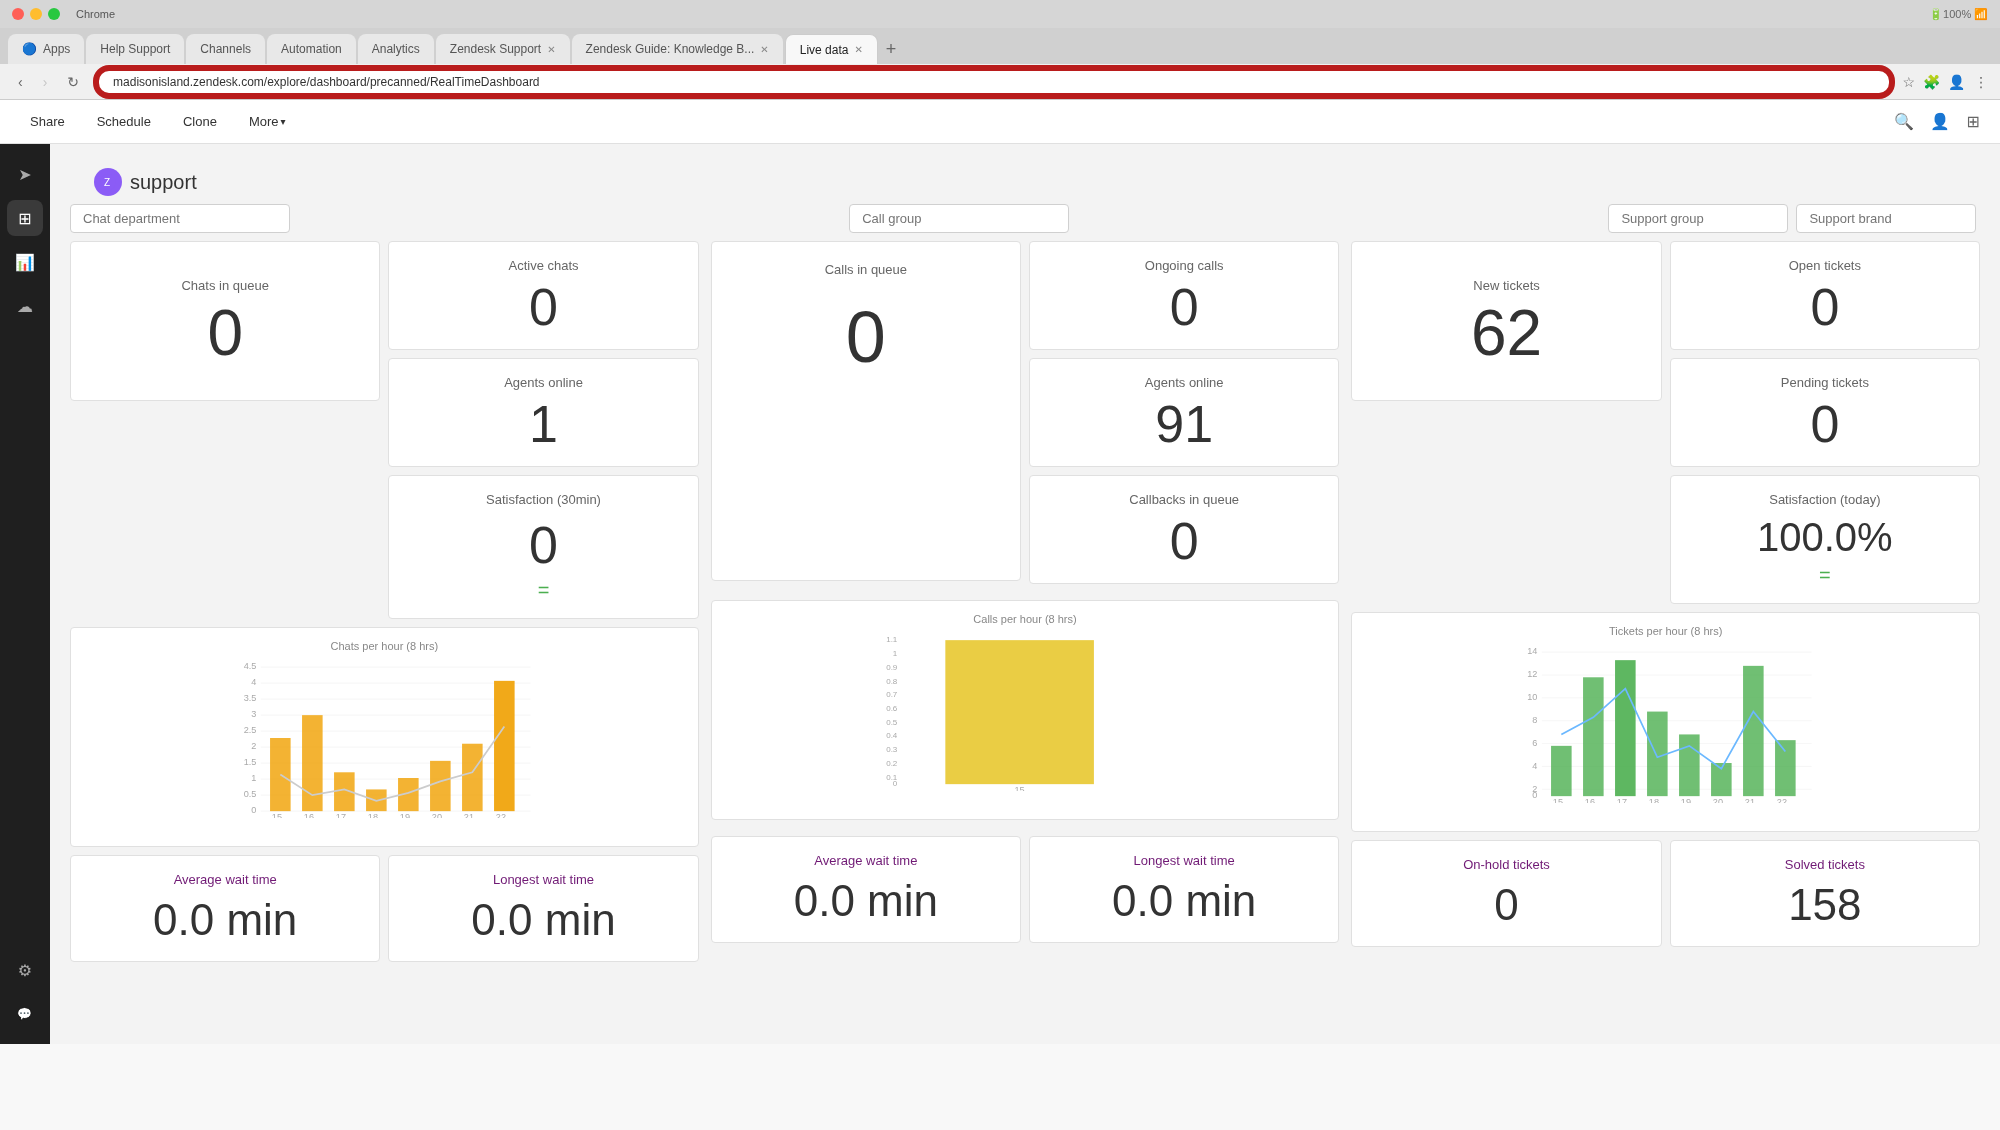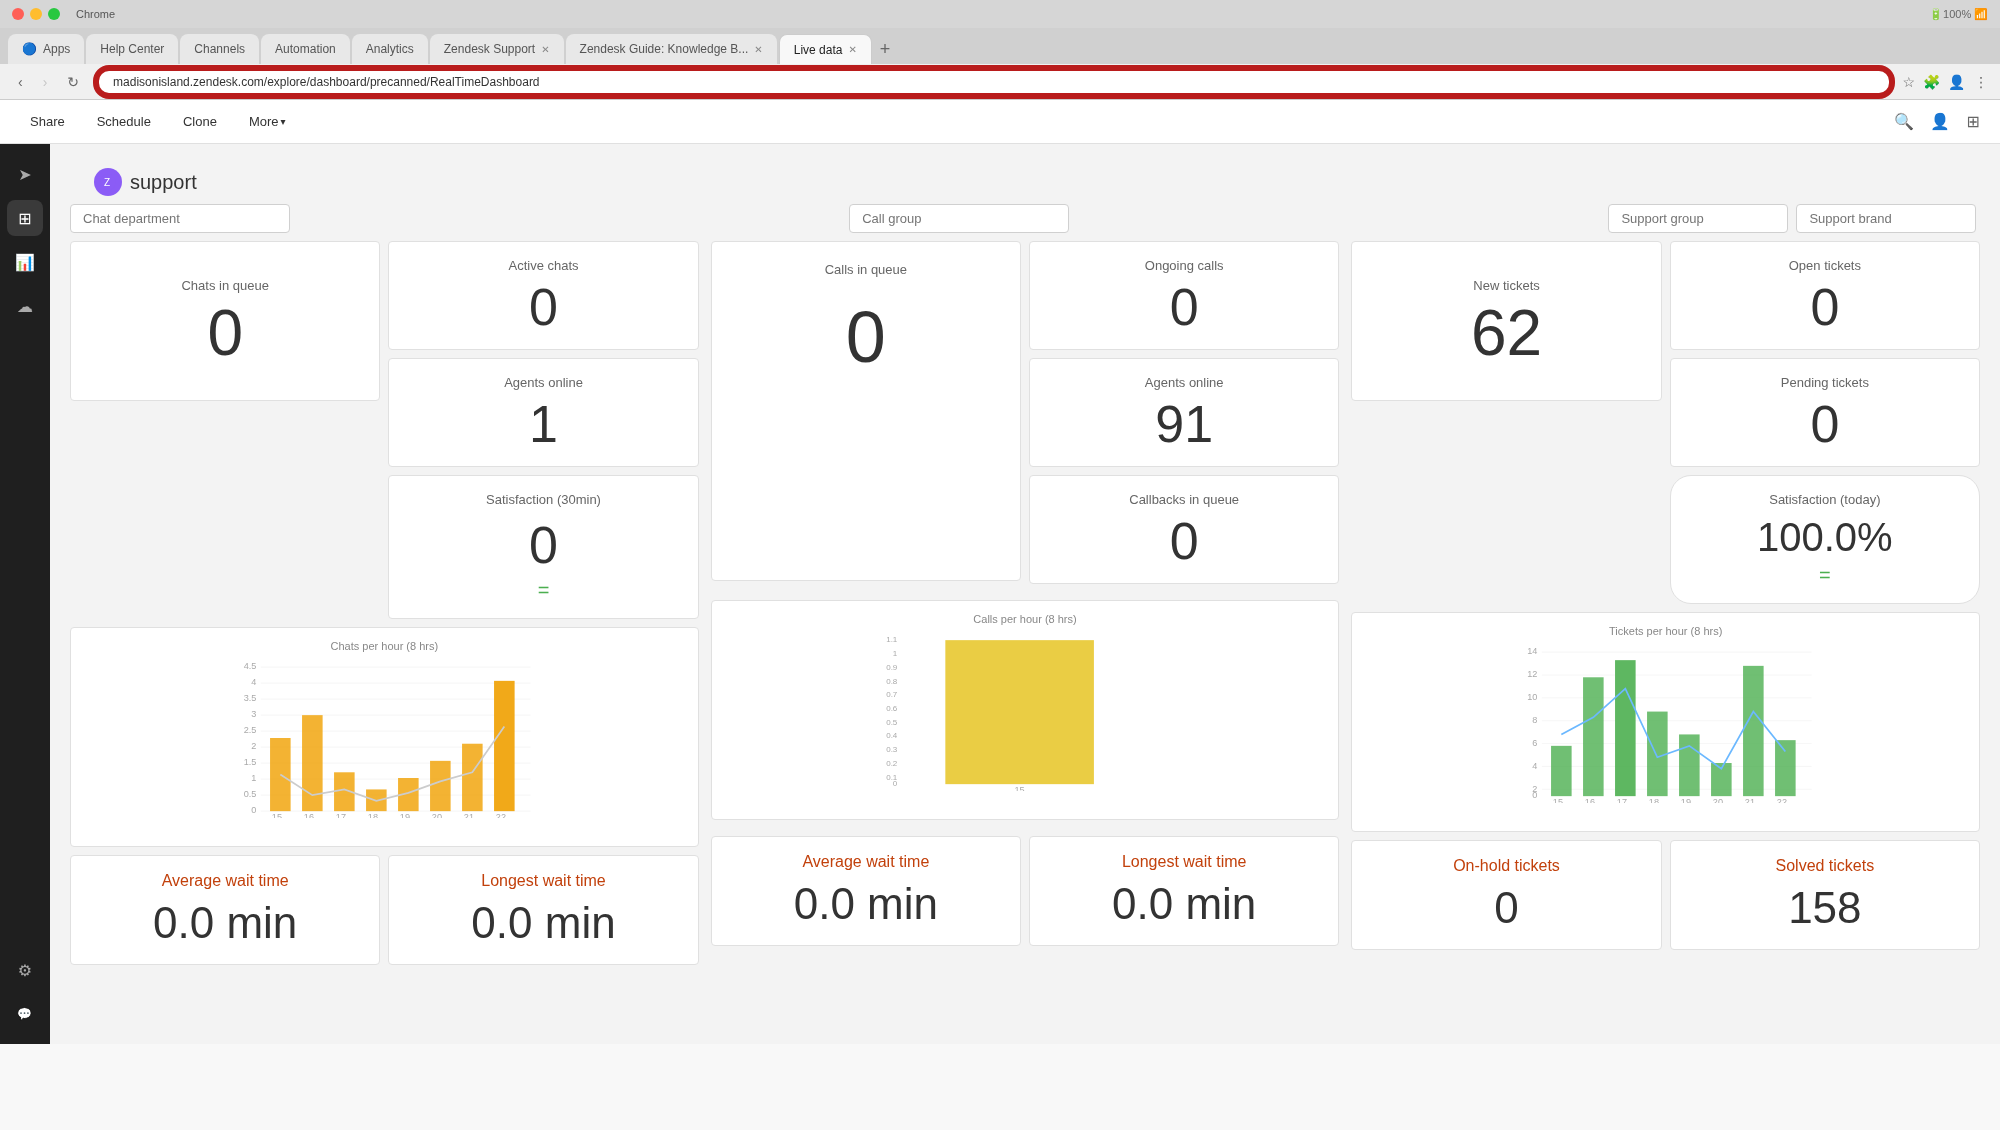--- a/index.html
+++ b/index.html
@@ -63,21 +63,21 @@
     .chart-card { background: white; border: 1px solid #e0e0e0; border-radius: 4px; padding: 12px; min-height: 220px; }
     .chart-title { font-size: 11px; color: #888; text-align: center; margin-bottom: 6px; }
 
     
     .satisfaction-card { background: white; border: 1px solid #e0e0e0; border-radius: 4px; padding: 16px 20px; display: flex; flex-direction: column; align-items: center; justify-content: center; min-height: 130px; }
     .sat-value { font-size: 48px; font-weight: 300; color: #333; }
     .sat-sub { font-size: 13px; color: #4caf50; }
 
     
     .bottom-card { background: white; border: 1px solid #e0e0e0; border-radius: 4px; padding: 16px 20px; display: flex; flex-direction: column; align-items: center; justify-content: center; min-height: 100px; }
-    .bottom-label { font-size: 16px; color: #c2410c; margin-bottom: 8px; text-align: right; }
+    .bottom-label { font-size: 13px; color: #701a75; margin-bottom: 8px; text-align: right; }
     .bottom-value { font-size: 44px; font-weight: 300; color: #333; }
 
     
     .tab-favicon { font-size: 12px; }
 
     
     .header-row { display: flex; gap: 8px; margin-bottom: 8px; padding-top: 4px; }
     .header-cell { flex: 1; display: flex; align-items: center; gap: 8px; padding-left: 4px; }
     .header-cell.chat-col { flex: 1; }
     .header-cell.talk-col { flex: 1; }
@@ -112,21 +112,21 @@
       <span style="font-size:11px; color:#666;">🔋100% 📶</span>
     </div>
   </div>
 
   <div class="tabs-bar">
     <div class="tab">
       <span class="tab-favicon">🔵</span>
       <span>Apps</span>
     </div>
     <div class="tab">
-      <span>Help Center</span>
+      <span>Help Support</span>
     </div>
     <div class="tab">
       <span>Channels</span>
     </div>
     <div class="tab">
       <span>Automation</span>
     </div>
     <div class="tab">
       <span>Analytics</span>
     </div>
@@ -386,21 +386,21 @@
 
             <div style="display:flex; flex-direction:column; gap:8px; flex:1;">
               <div class="metric-card" style="min-height:100px;">
                 <div class="metric-label">Open tickets</div>
                 <div class="metric-value" style="font-size:52px;">0</div>
               </div>
               <div class="metric-card" style="min-height:100px;">
                 <div class="metric-label">Pending tickets</div>
                 <div class="metric-value" style="font-size:52px;">0</div>
               </div>
-              <div class="satisfaction-card" style="min-height:100px;border-radius:21px;">
+              <div class="satisfaction-card" style="min-height:100px;">
                 <div class="metric-label">Satisfaction (today)</div>
                 <div class="sat-value" style="font-size:40px;">100.0%</div>
                 <div class="sat-sub" style="font-size:20px; margin-top:4px;">=</div>
               </div>
             </div>
           </div>
 
           <div class="chart-card">
             <div class="chart-title">Tickets per hour (8 hrs)</div>
             <div style="position:relative; height:160px;">

